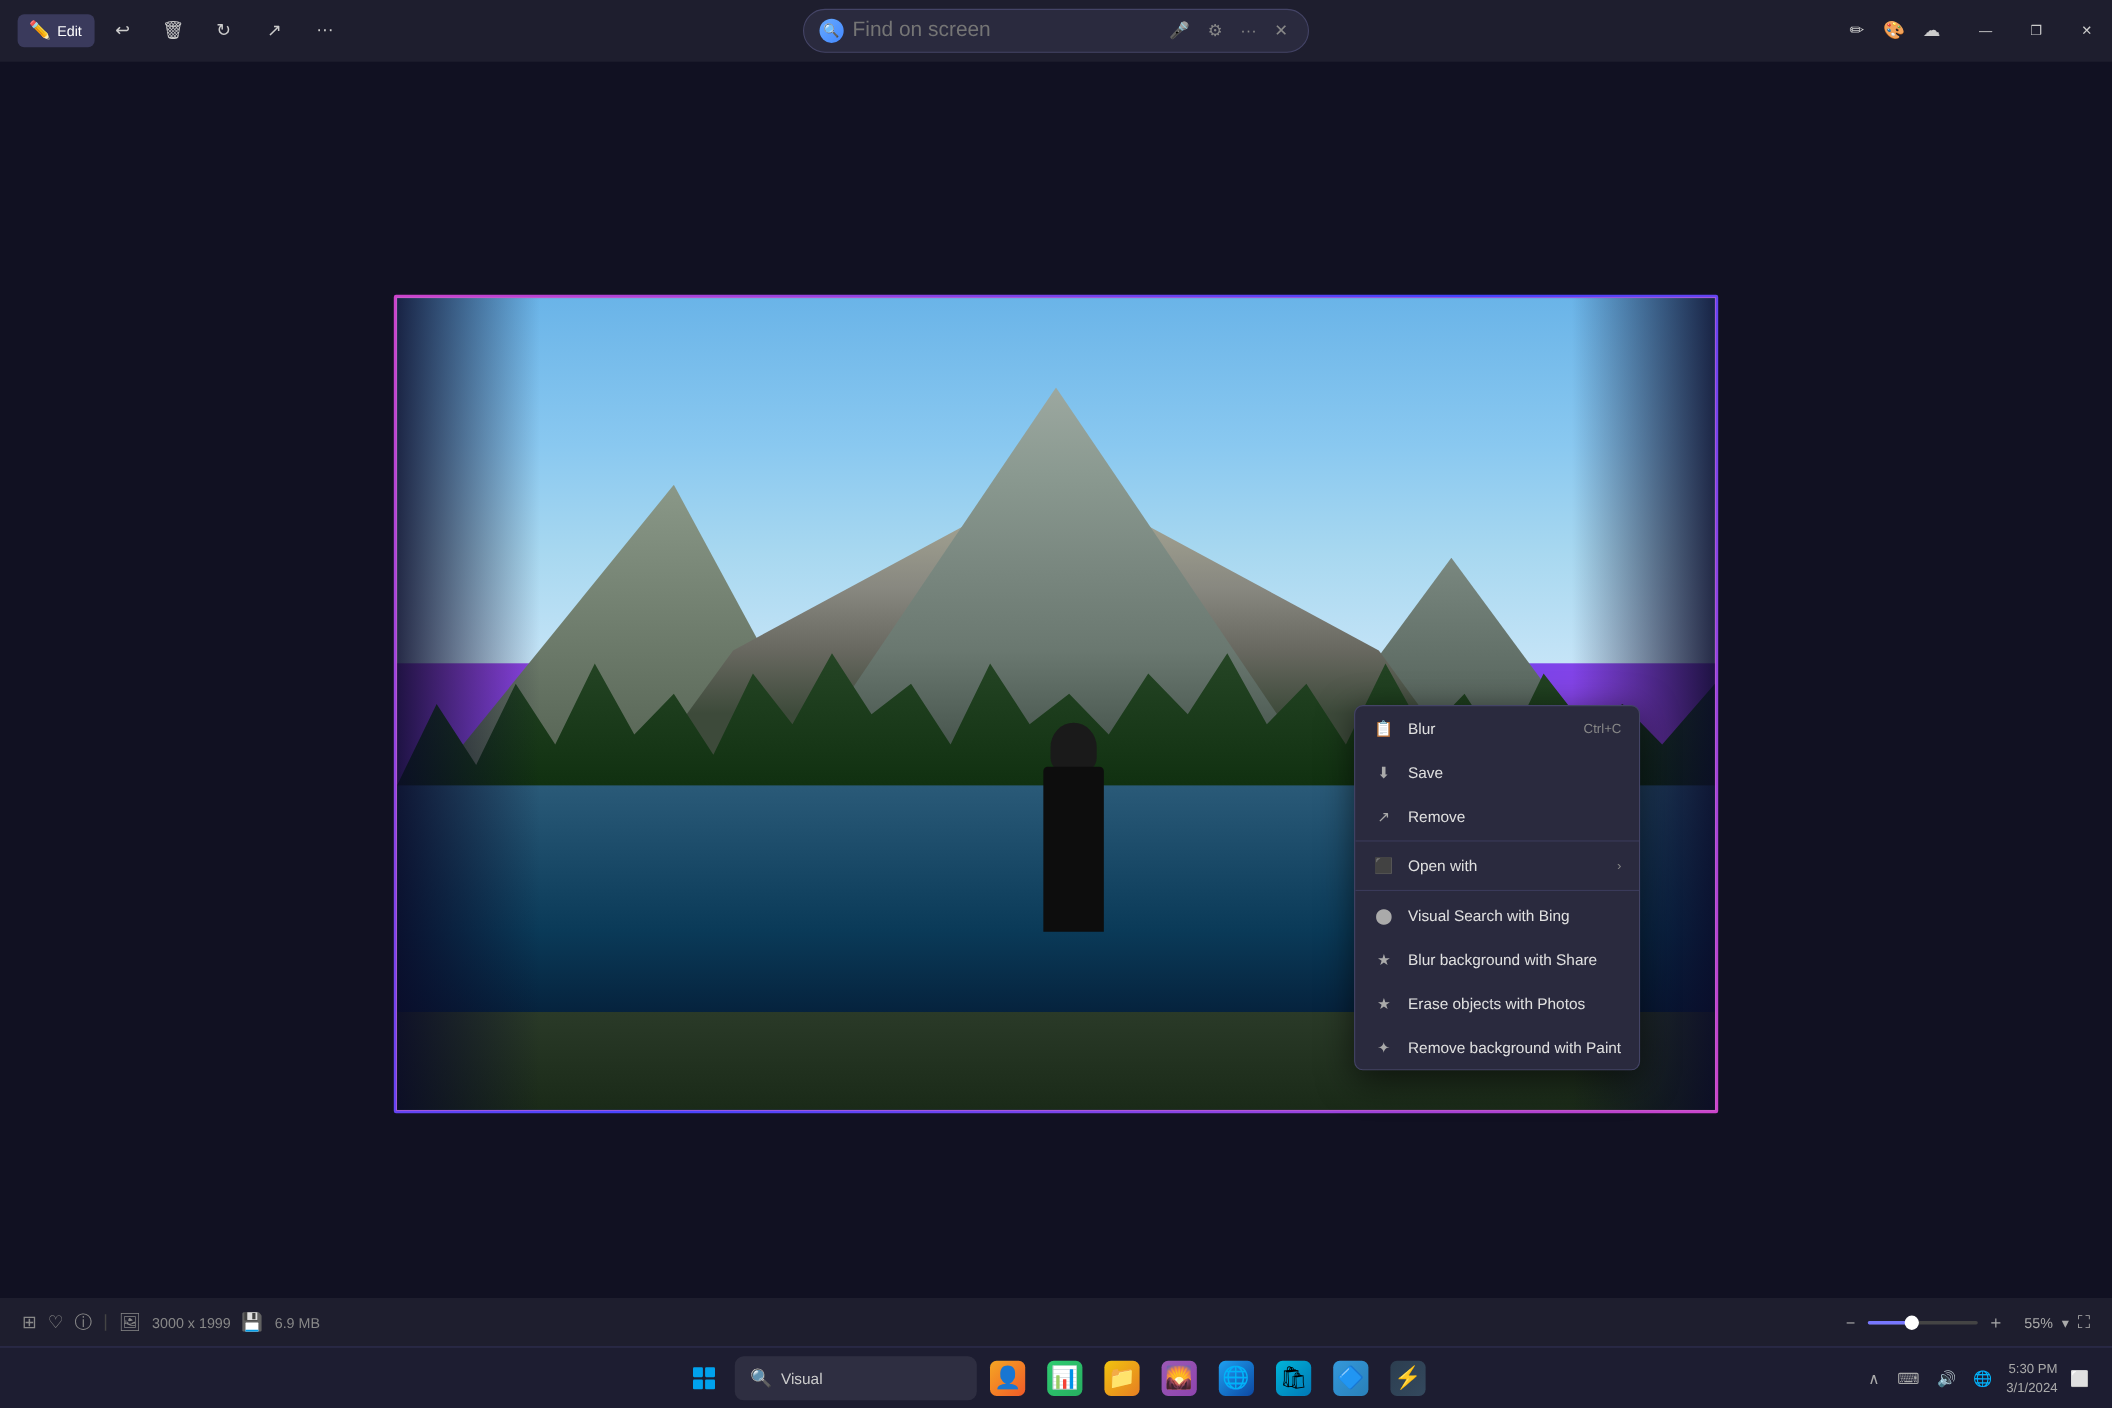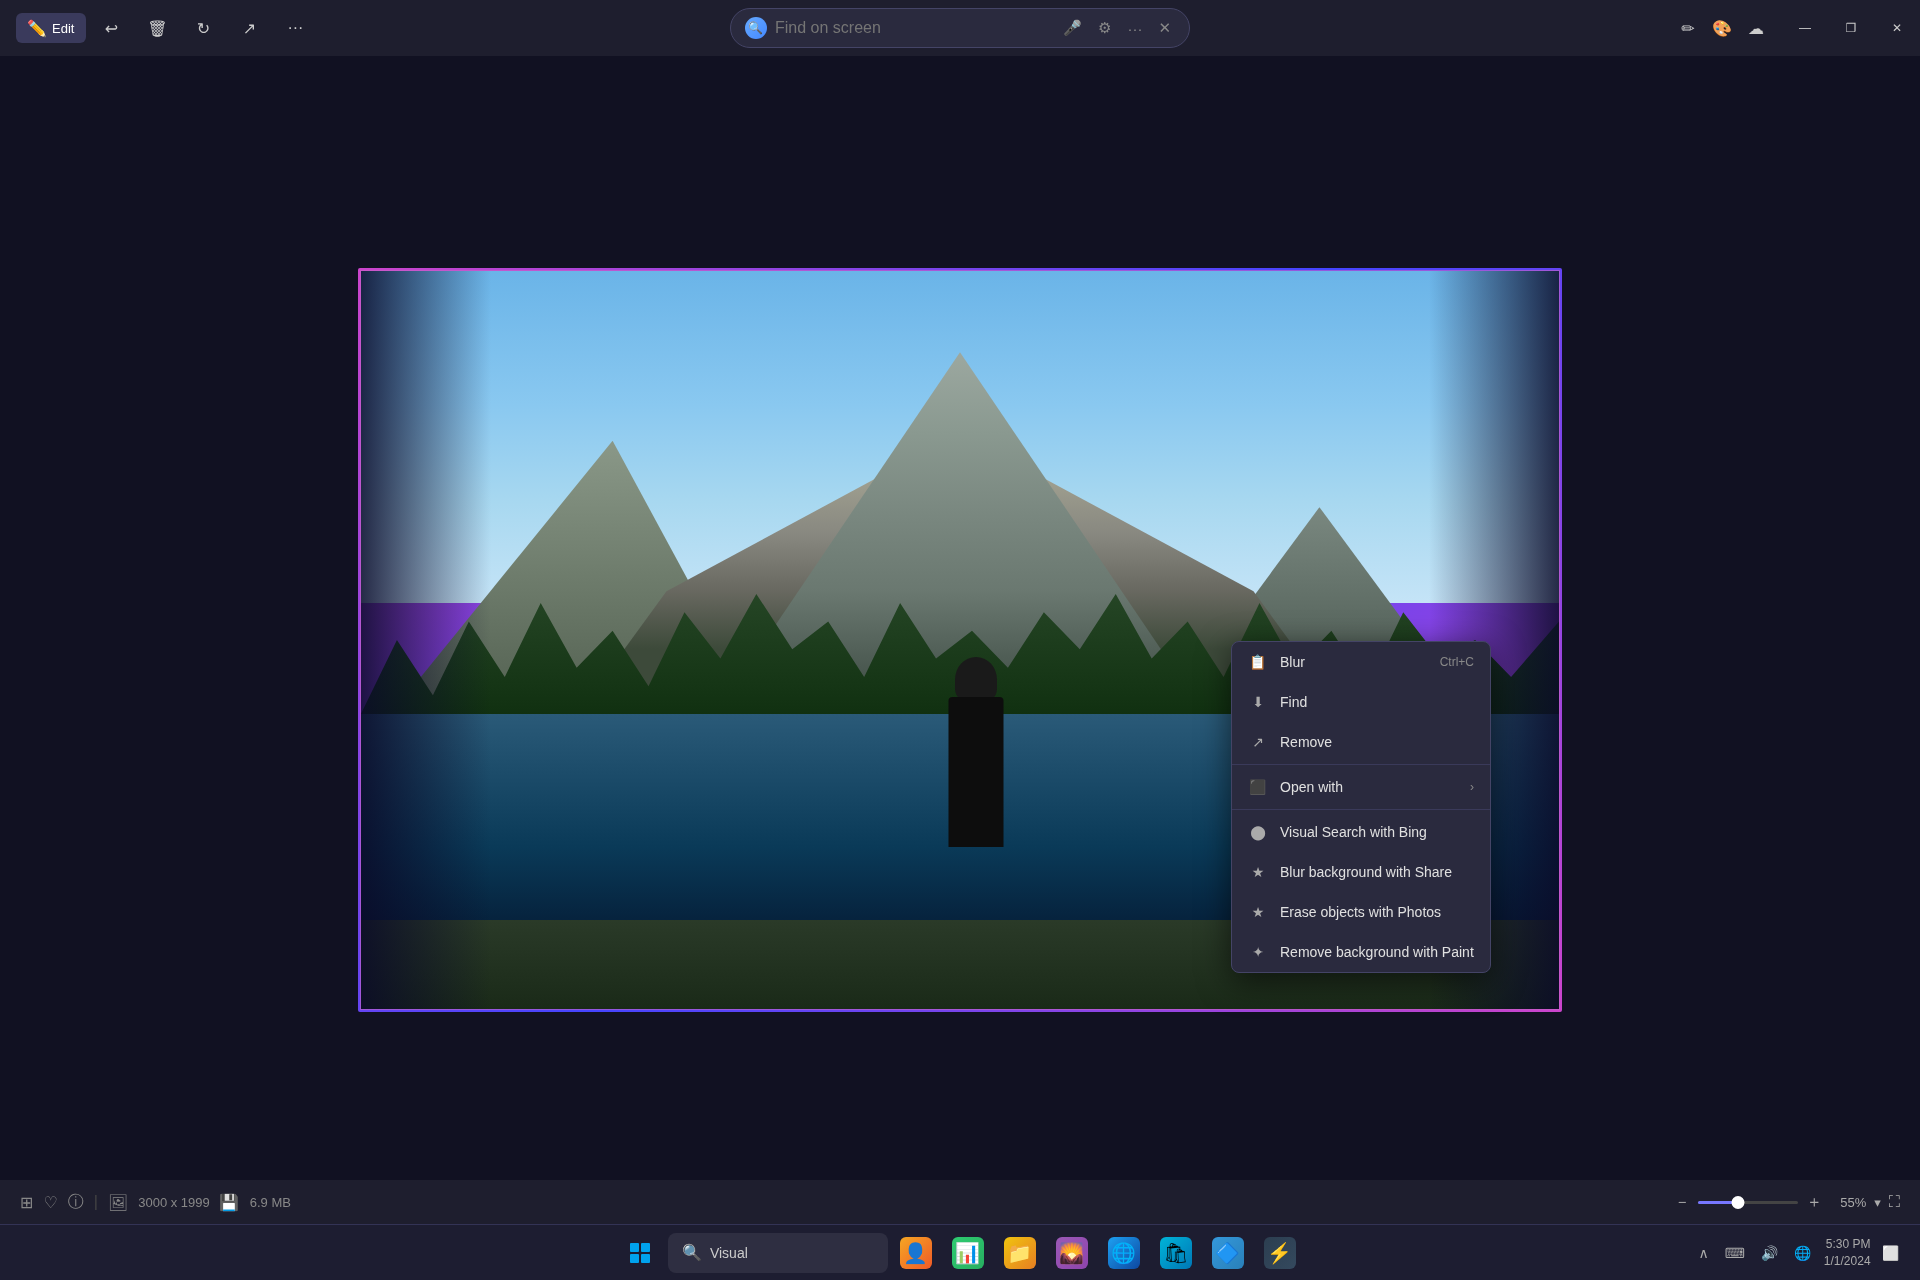--- a/index.html
+++ b/index.html
@@ -84,21 +84,21 @@
       color: white;
       flex-shrink: 0;
     }
 
     .search-input {
       flex: 1;
       background: transparent;
       border: none;
       outline: none;
       color: #ef4444;
-      font-size: 16px;
+      font-size: 19px;
     }
 
     .search-icons {
       display: flex;
       align-items: center;
       gap: 8px;
     }
 
     .search-icon-btn {
       color: #888;
@@ -631,21 +631,21 @@
       </div>
 
       <div class="context-menu">
         <div class="ctx-item">
           <span class="ctx-icon">📋</span>
           <span class="ctx-label">Blur</span>
           <span class="ctx-shortcut">Ctrl+C</span>
         </div>
         <div class="ctx-item">
           <span class="ctx-icon">⬇</span>
-          <span class="ctx-label">Find</span>
+          <span class="ctx-label">Save</span>
         </div>
         <div class="ctx-item">
           <span class="ctx-icon">↗</span>
           <span class="ctx-label">Remove</span>
         </div>
         <div class="ctx-divider"></div>
         <div class="ctx-item">
           <span class="ctx-icon">⬛</span>
           <span class="ctx-label">Open with</span>
           <span class="ctx-arrow">›</span>
@@ -740,17 +740,17 @@
     </div>
   </div>
 
   <div class="taskbar-right">
     <span class="sys-icon">∧</span>
     <span class="sys-icon">⌨</span>
     <span class="sys-icon">🔊</span>
     <span class="sys-icon">🌐</span>
     <div class="sys-time">
       <div>5:30 PM</div>
-      <div>1/1/2024</div>
+      <div>3/1/2024</div>
     </div>
     <span class="sys-icon">⬜</span>
   </div>
 </div>
 
 </body></html>

